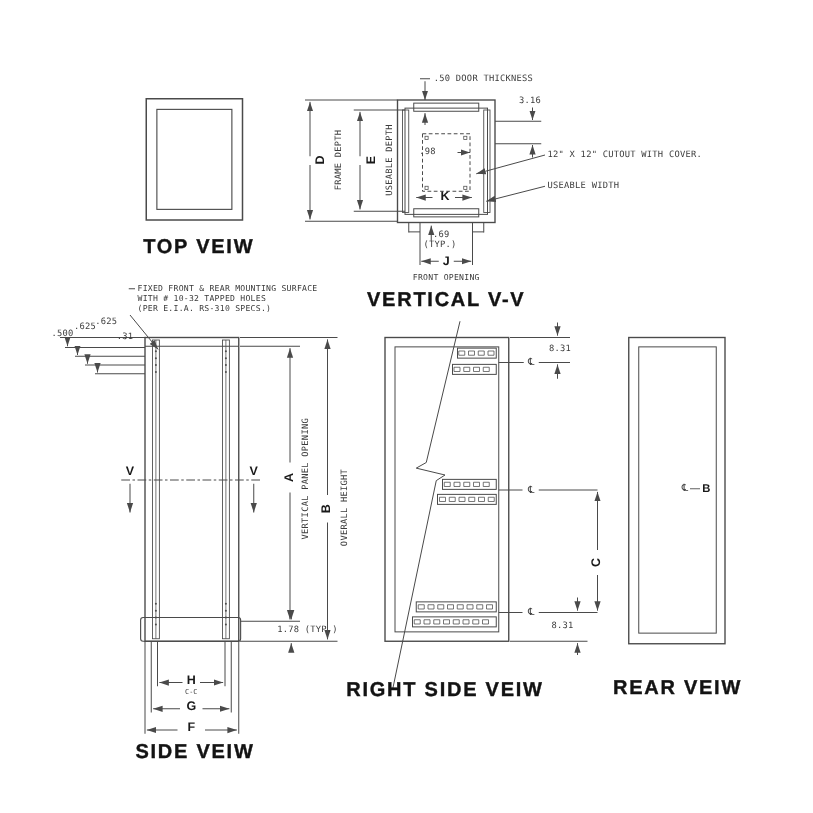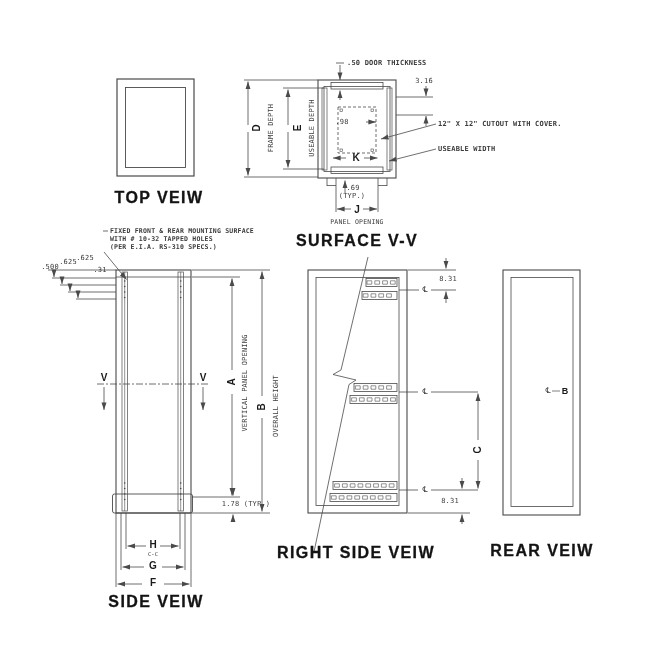--- a/index.html
+++ b/index.html
@@ -8,21 +8,21 @@
   .sheet svg{position:absolute;left:0;top:0;}
   .t{position:absolute;white-space:nowrap;color:#3b3b3b;transform:translate(-50%,-50%);line-height:1;}
   .dim{font-size:7px;letter-spacing:.2px;}
   .note{font-size:6.5px;letter-spacing:.2px;}
   .tiny{font-size:5.5px;}
   .big{font-family:"Liberation Sans",sans-serif;font-weight:700;font-size:10px;color:#191919;}
   .title{font-family:"Liberation Sans",sans-serif;font-weight:700;font-size:16px;
          letter-spacing:1.4px;color:#131313;-webkit-text-stroke:.3px #131313;}
   .cl{font-family:"DejaVu Sans",sans-serif;font-size:8px;color:#3b3b3b;}
   .rot{transform:translate(-50%,-50%) rotate(-90deg);}
-  .left{transform:translate(0,-50%);font-weight:bold;}
+  .left{transform:translate(0,-50%);}
 </style>
 </head>
 <body>
 
 <div class="sheet">
 
 <svg width="650" height="650" viewBox="0 0 650 650">
   <defs>
     <marker id="ah" viewBox="0 0 8 6" markerWidth="8" markerHeight="6" refX="7.6" refY="3" orient="auto" markerUnits="userSpaceOnUse">
       <path d="M0,0.5L7.6,3L0,5.5Z" fill="#4a4a4a"></path>
@@ -215,22 +215,22 @@
 
 <span class="t dim left" style="left:347px;top:63px">.50 DOOR THICKNESS</span>
 <span class="t dim" style="left:424px;top:81px">3.16</span>
 <span class="t dim" style="left:342px;top:122px">.98</span>
 <span class="t dim left" style="left:438px;top:124px">12" X 12" CUTOUT WITH COVER.</span>
 <span class="t dim left" style="left:438px;top:149px">USEABLE WIDTH</span>
 <span class="t big" style="left:356px;top:158px">K</span>
 <span class="t dim" style="left:353px;top:188px">.69</span>
 <span class="t dim" style="left:352px;top:196px">(TYP.)</span>
 <span class="t big" style="left:357px;top:210px">J</span>
-<span class="t note" style="left:357px;top:222px">PANEL OPENING</span>
-<span class="t title" style="left:357px;top:241px">SURFACE V-V</span>
+<span class="t note" style="left:357px;top:222px">FRONT OPENING</span>
+<span class="t title" style="left:357px;top:241px">VERTICAL V-V</span>
 
 <span class="t note left" style="left:110px;top:231px">FIXED FRONT &amp; REAR MOUNTING SURFACE</span>
 <span class="t note left" style="left:110px;top:239px">WITH # 10-32 TAPPED HOLES</span>
 <span class="t note left" style="left:110px;top:247px">(PER E.I.A. RS-310 SPECS.)</span>
 
 <span class="t dim" style="left:50px;top:267px">.500</span>
 <span class="t dim" style="left:68px;top:262px">.625</span>
 <span class="t dim" style="left:85px;top:258px">.625</span>
 <span class="t dim" style="left:100px;top:270px">.31</span>
 

